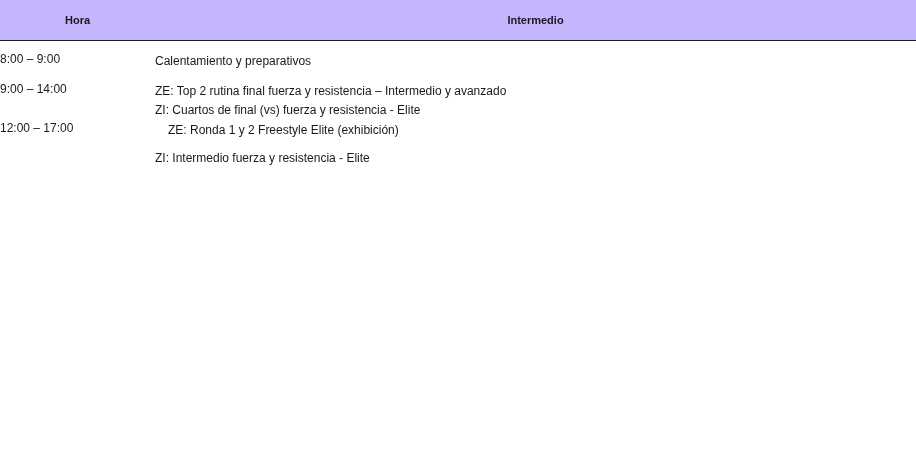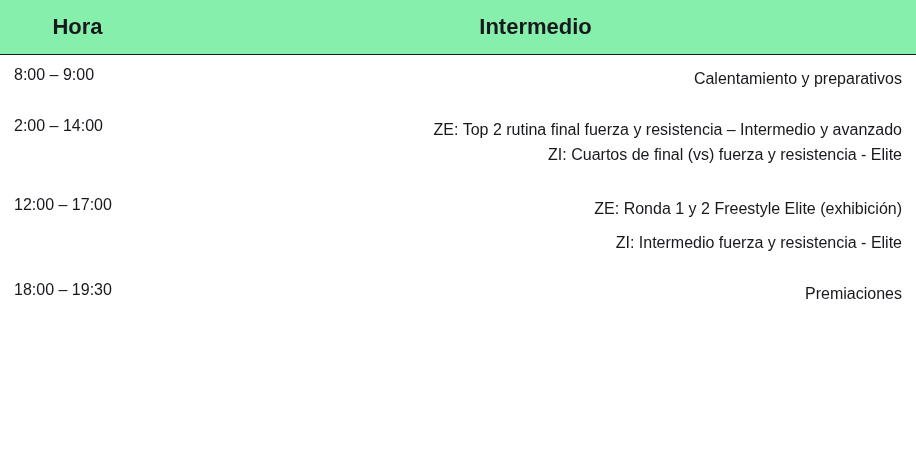--- a/index.html
+++ b/index.html
@@ -13,57 +13,57 @@
     font-family: "Liberation Sans", sans-serif;
     color: #17191c;
     overflow: hidden;
   }
   .schedule-table {
     width: 916px;
     border-collapse: collapse;
     table-layout: fixed;
   }
   .schedule-table thead th {
-    background: #86efac;
-    font-size: 22px;
+    background: #c4b5fd;
+    font-size: 11px;
     font-weight: bold;
     color: #17191c;
     padding: 14px 0 14px 0;
     text-align: center;
     border-bottom: 1px solid #1b1b1b;
   }
   .col-hora {
     width: 155px;
   }
   .col-actividad {
     width: 761px;
   }
   .schedule-table tbody td {
-    font-size: 16px;
+    font-size: 12px;
     color: #17191c;
     vertical-align: top;
     background: #ffffff;
-    padding: 14px;
+    padding: 0;
   }
   .cell-hora {
     padding: 14px 0 14px 11px;
     white-space: nowrap;
   }
   .cell-actividad {
     padding: 14px 12px 14px 12px;
   }
   .line {
     line-height: 1.6;
-    text-align: right;
   }
   .line.bold {
     font-weight: bold;
   }
   .line.spaced {
     margin-bottom: 9px;
+    margin-left: 13px;
   }
   .row-pad-sm .cell-hora,
   .row-pad-sm .cell-actividad {
     padding-top: 11px;
     padding-bottom: 11px;
   }
 </style>
 </head>
 <body>
 
@@ -75,33 +75,27 @@
     </tr>
   </thead>
   <tbody id="table-body">
       <tr class="row-pad-sm">
         <td class="cell-hora">8:00 – 9:00</td>
         <td class="cell-actividad">
           <div class="line">Calentamiento y preparativos</div>
         </td>
       </tr>
       <tr>
-        <td class="cell-hora">2:00 – 14:00</td>
+        <td class="cell-hora">9:00 – 14:00</td>
         <td class="cell-actividad">
           <div class="line">ZE: Top 2 rutina final fuerza y resistencia – Intermedio y avanzado</div>
           <div class="line">ZI: Cuartos de final (vs) fuerza y resistencia - Elite</div>
         </td>
       </tr>
       <tr>
         <td class="cell-hora">12:00 – 17:00</td>
         <td class="cell-actividad">
           <div class="line spaced">ZE: Ronda 1 y 2 Freestyle Elite (exhibición)</div>
           <div class="line">ZI: Intermedio fuerza y resistencia - Elite</div>
         </td>
       </tr>
-      <tr class="row-pad-sm">
-        <td class="cell-hora">18:00 – 19:30</td>
-        <td class="cell-actividad">
-          <div class="line">Premiaciones</div>
-        </td>
-      </tr>
     </tbody>
 </table>
 
 </body></html>

